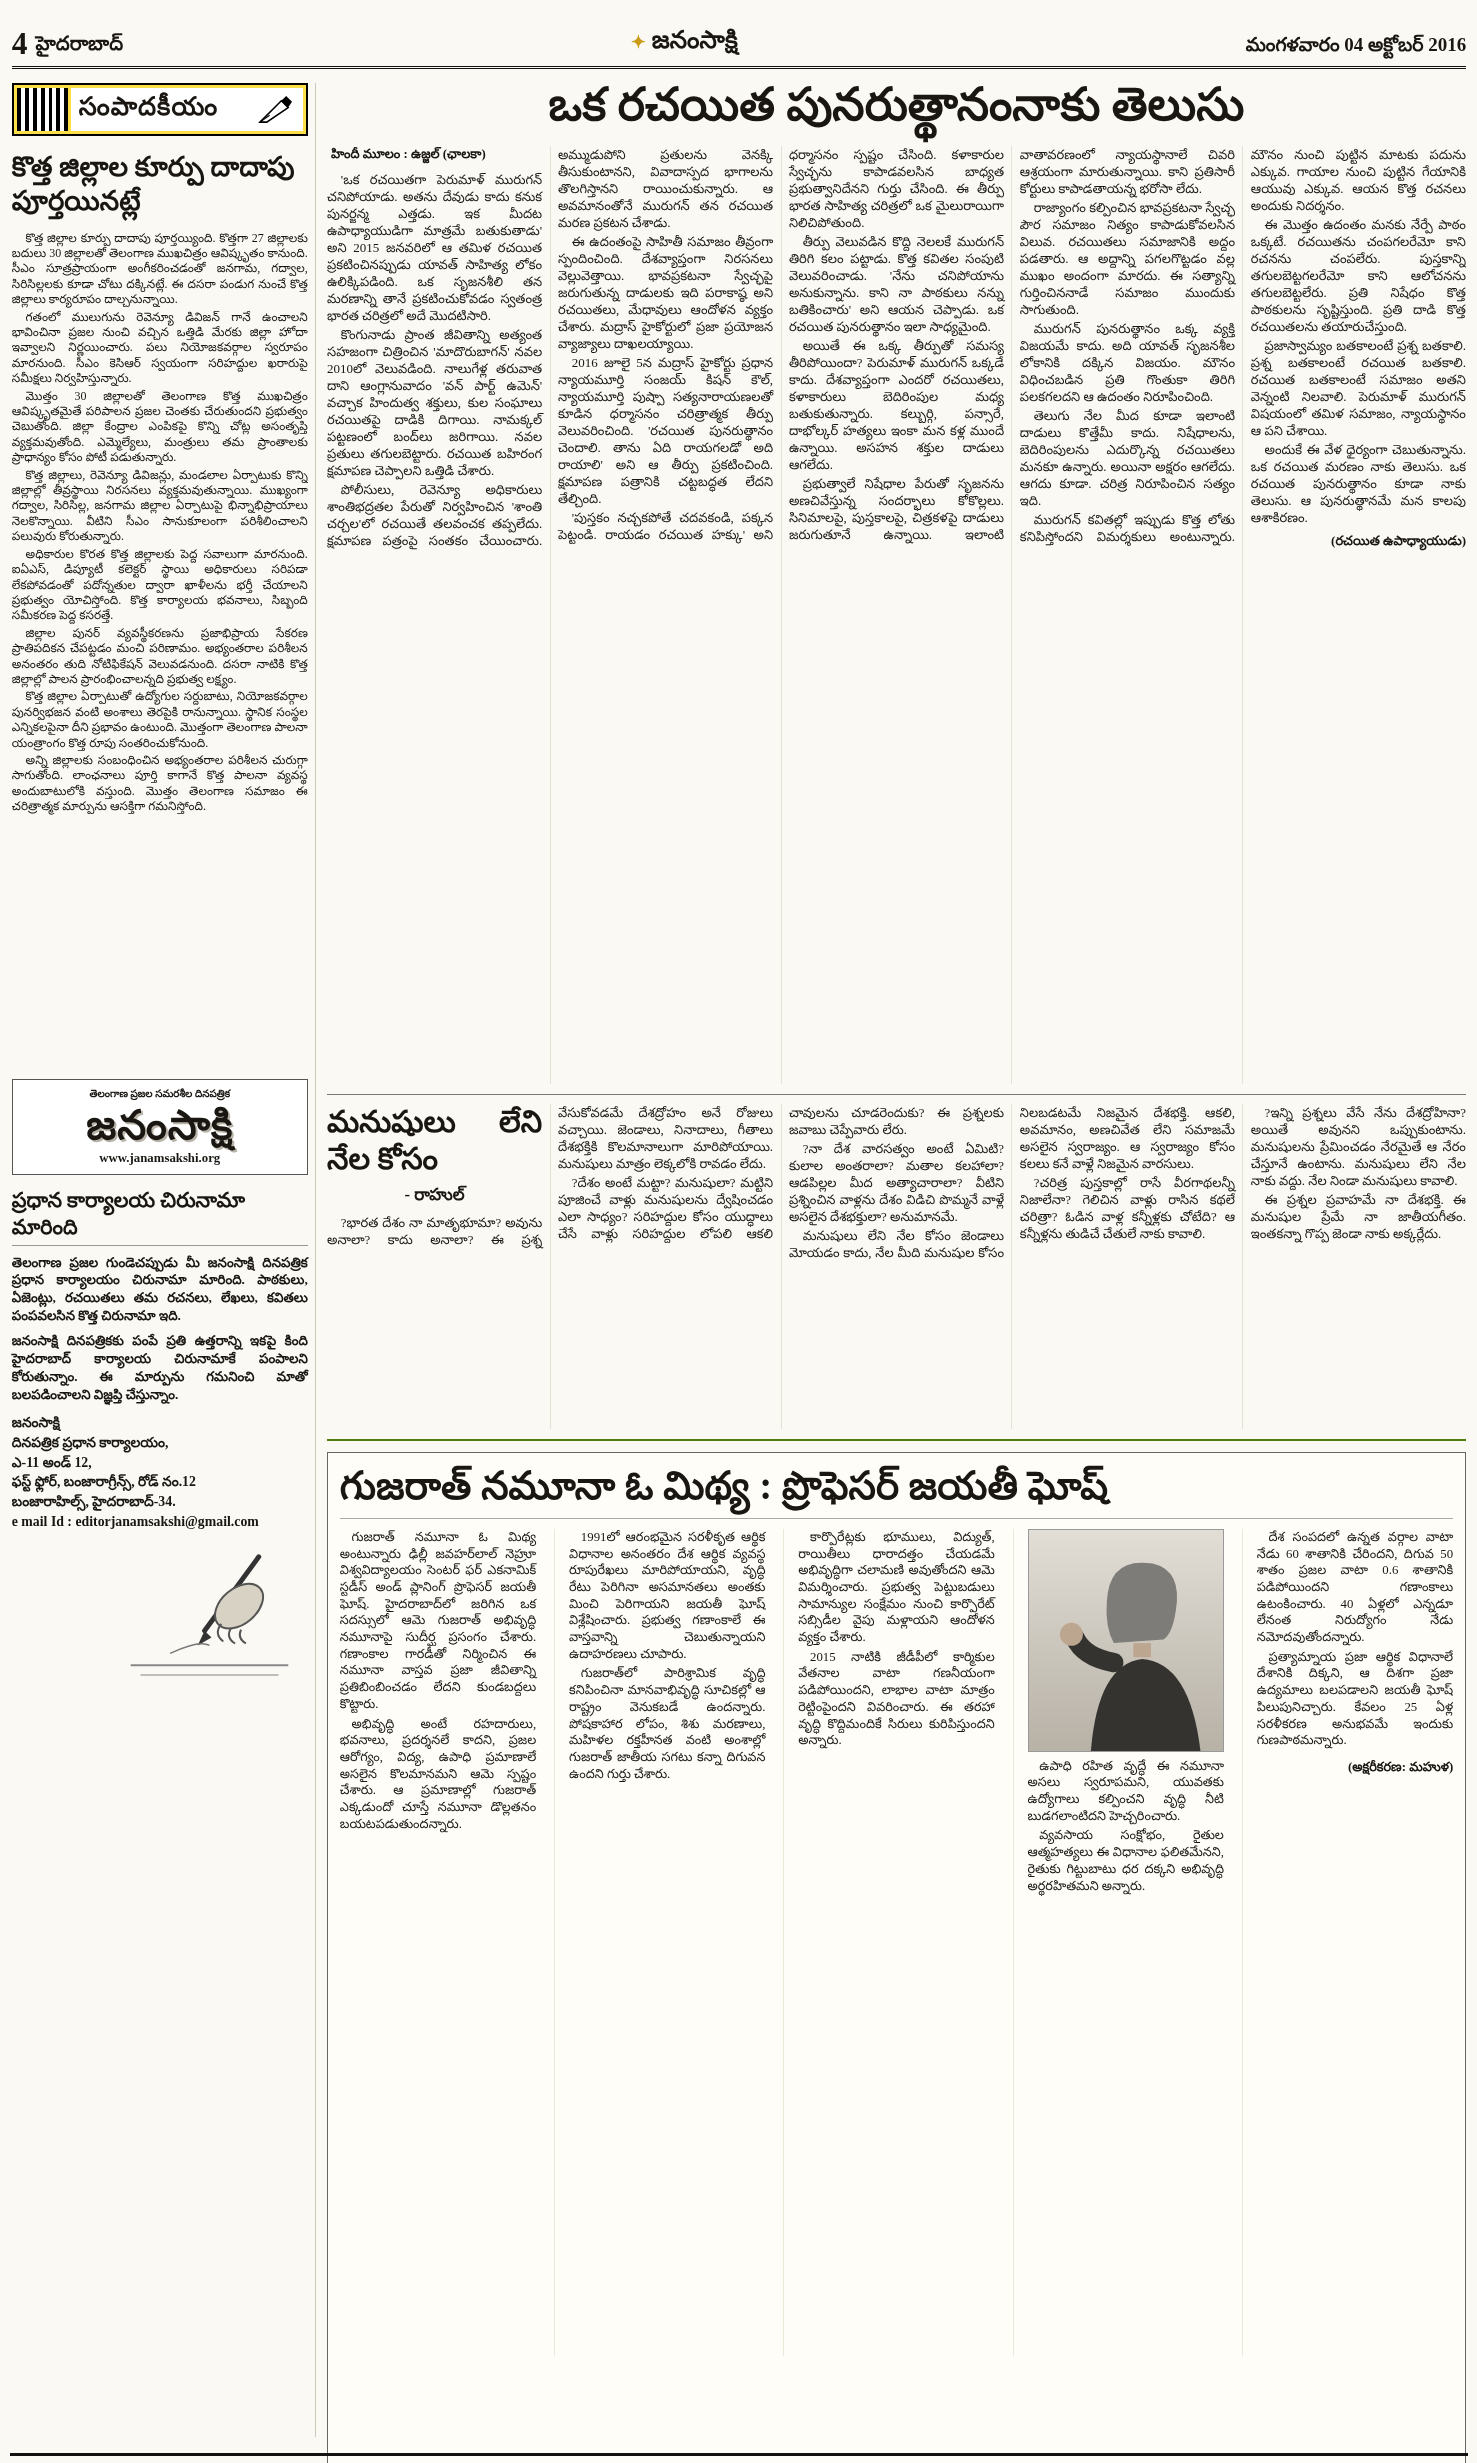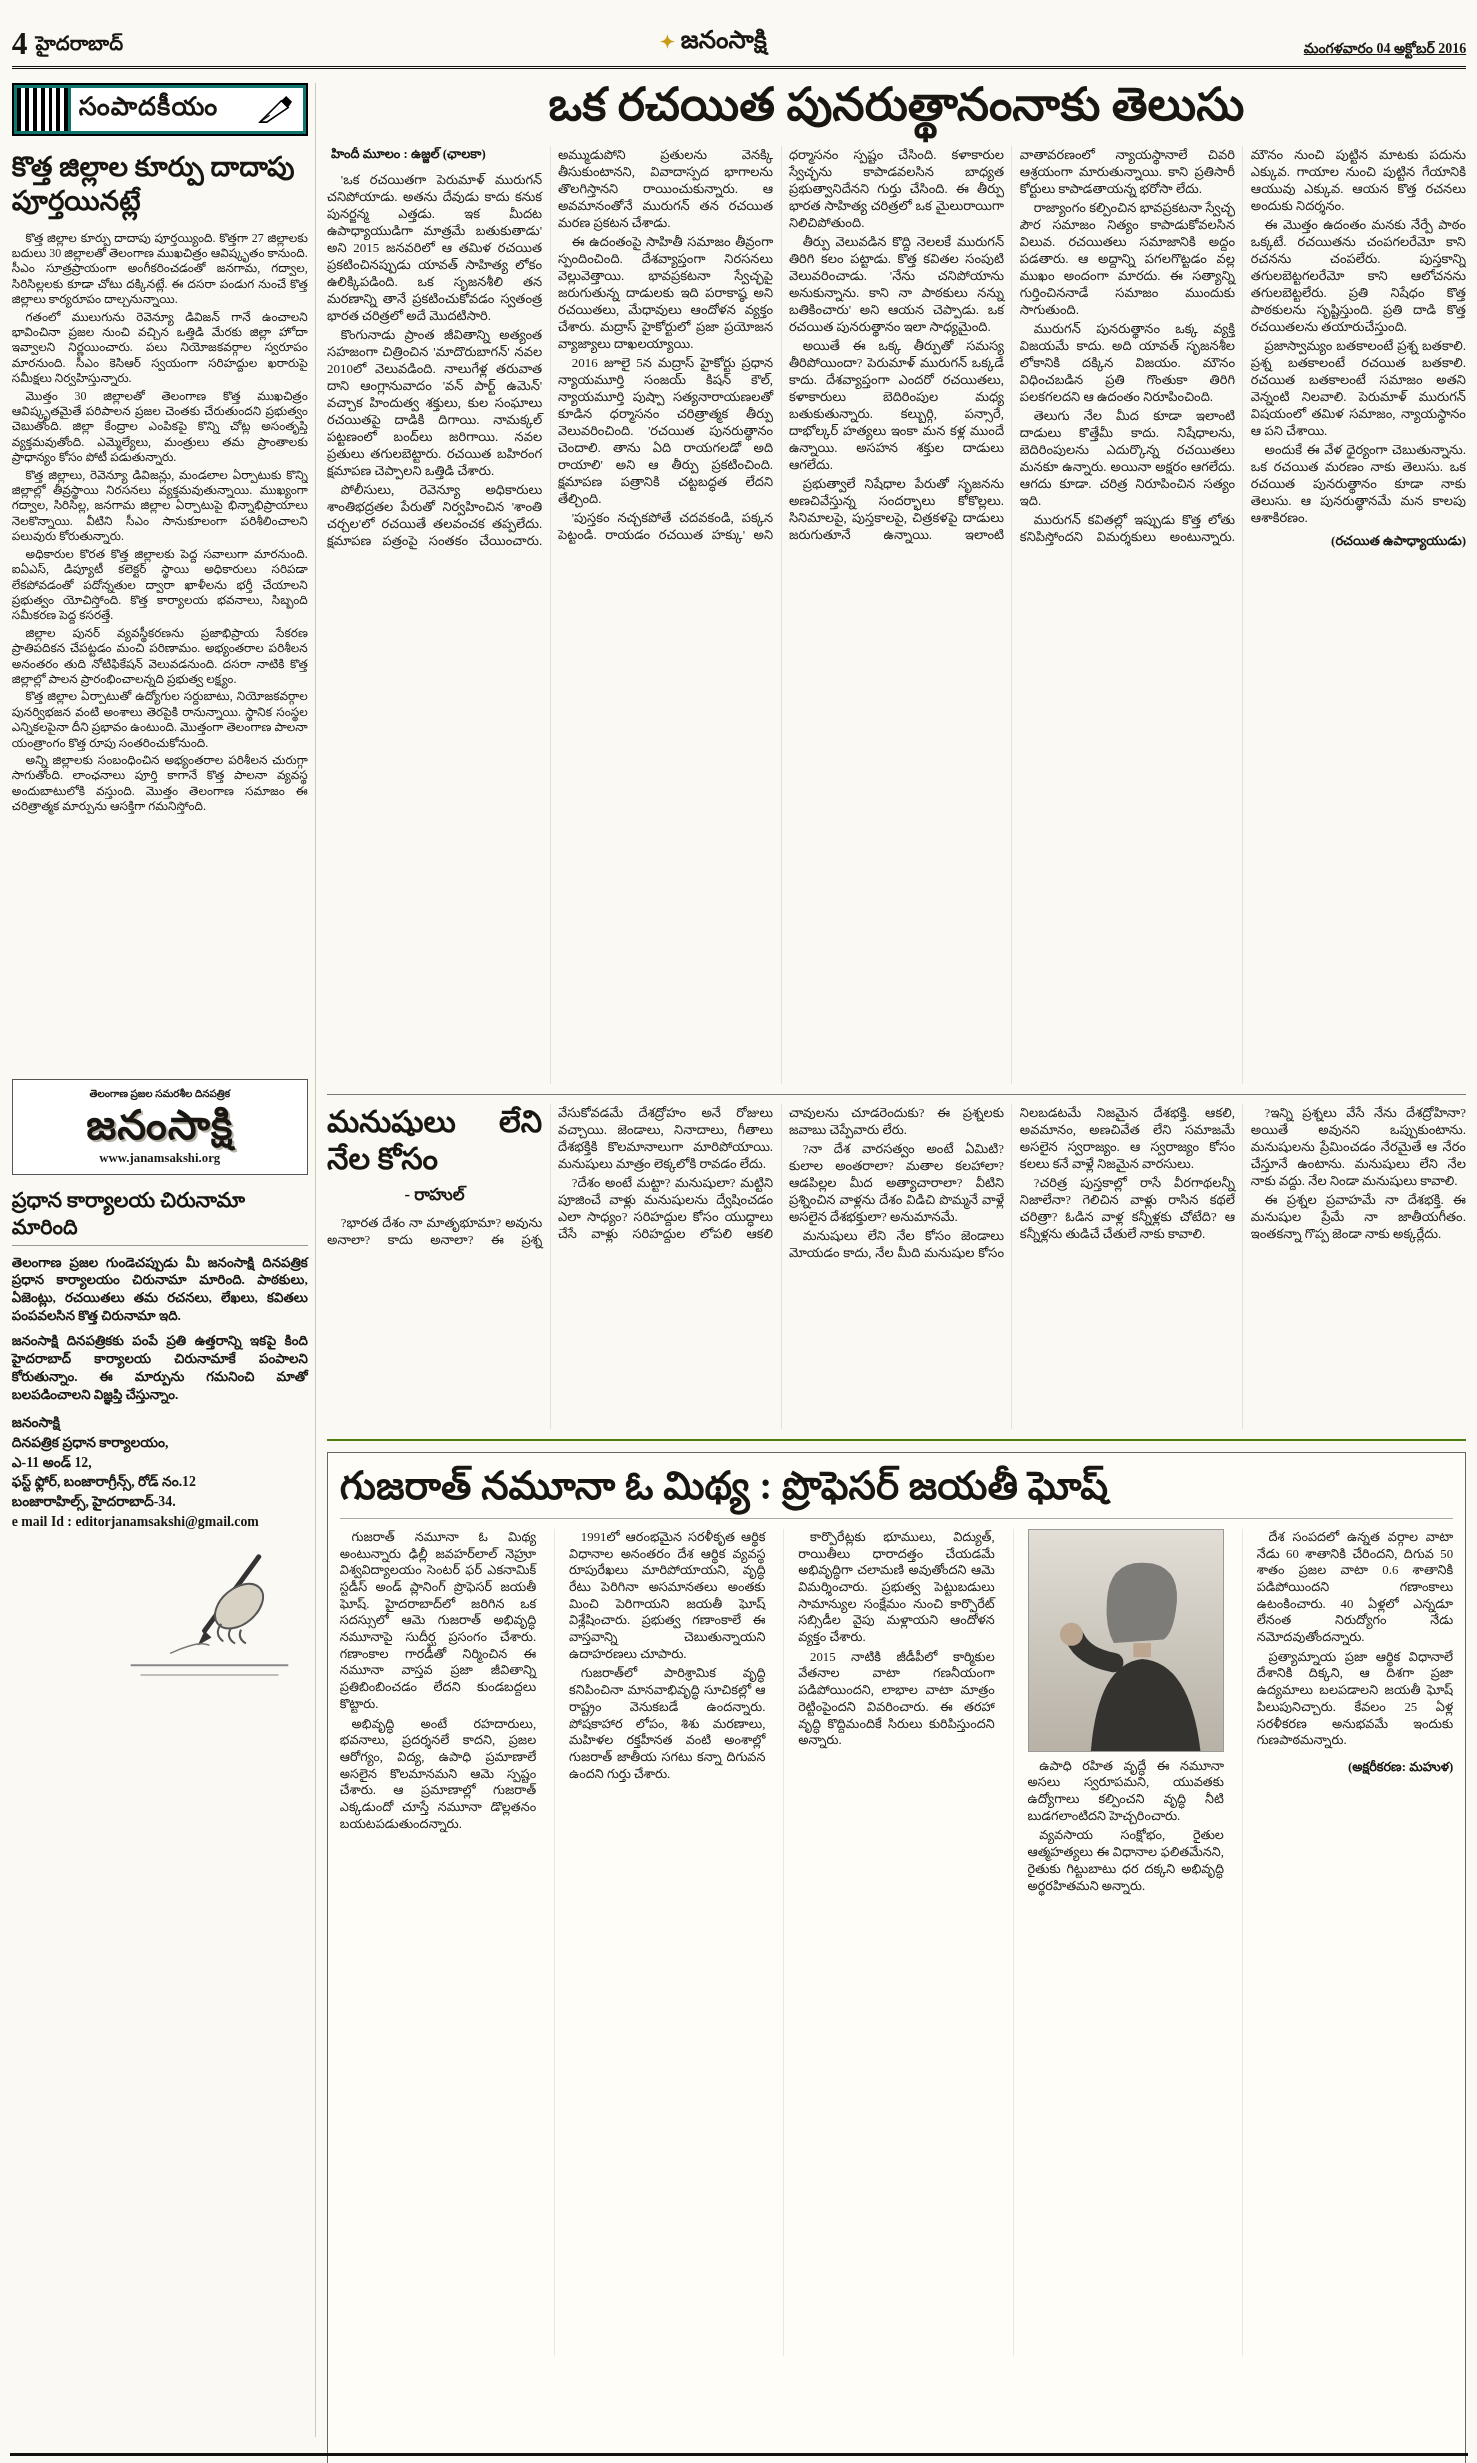--- a/index.html
+++ b/index.html
@@ -9,27 +9,27 @@
 
   
   .hdr { position:absolute; left:11.8px; right:11.8px; top:25.6px; height:43px;
          display:flex; align-items:flex-end; justify-content:space-between;
          border-bottom:3px double #111; padding-bottom:5.9px; }
   .hdr-left { display:flex; align-items:flex-end; gap:7.9px; }
   .hdr-pagenum { font-size:31.5px; font-weight:bold; line-height:1; }
   .hdr-city { font-size:19.7px; font-weight:bold; }
   .hdr-mast { display:flex; align-items:center; gap:5.9px; font-size:24.6px; font-weight:900; }
   .mast-icon { color:#c99b16; font-size:17.7px; }
-  .hdr-date { font-size:14px; font-weight:bold;text-decoration:underline; }
+  .hdr-date { font-size:19px; font-weight:bold; }
 
   
   .leftcol { position:absolute; left:11.8px; top:83px; width:296px; }
   .vdivider { position:absolute; left:315px; top:83px; height:2354px; width:1px; background:#cfc9bb; }
 
-  .ed-header { border:2px solid #000; background:#0f766e; height:53px; display:flex; align-items:stretch; }
+  .ed-header { border:2px solid #000; background:#fde047; height:53px; display:flex; align-items:stretch; }
   .ed-stripes { width:51px; background:repeating-linear-gradient(90deg,#000 0 3.9px,#fff 3.9px 7.9px); margin:3px 0 3px 3px; }
   .ed-header-panel { flex:1; background:#fff; margin:3px; display:flex; align-items:center;
                      justify-content:space-between; padding:0 7.9px; }
   .ed-header-label { font-size:25.6px; font-weight:900; letter-spacing:1px; }
   .ed-title { margin-top:13.8px; font-size:27.6px; font-weight:900; line-height:1.25; }
   .ed-body { margin-top:11.8px; height:839px; overflow:hidden; font-size:12px; line-height:15.4px;
              text-align:justify; }
   .ed-body p { text-indent:13.8px; margin-bottom:2px; }
 
   .logo-box { margin-top:9.9px; border:1px solid #555; padding:7.9px 5.9px; text-align:center; background:#fff; }

